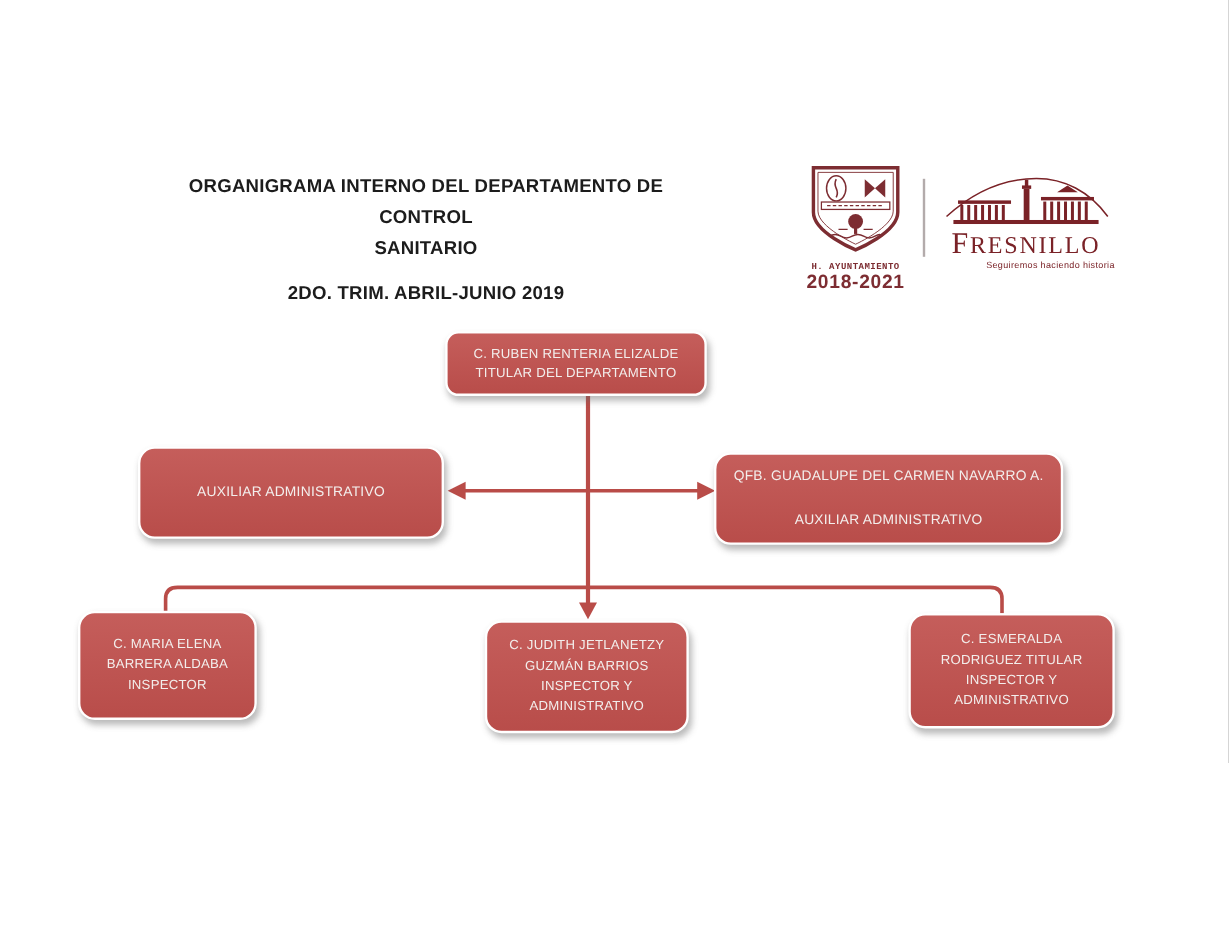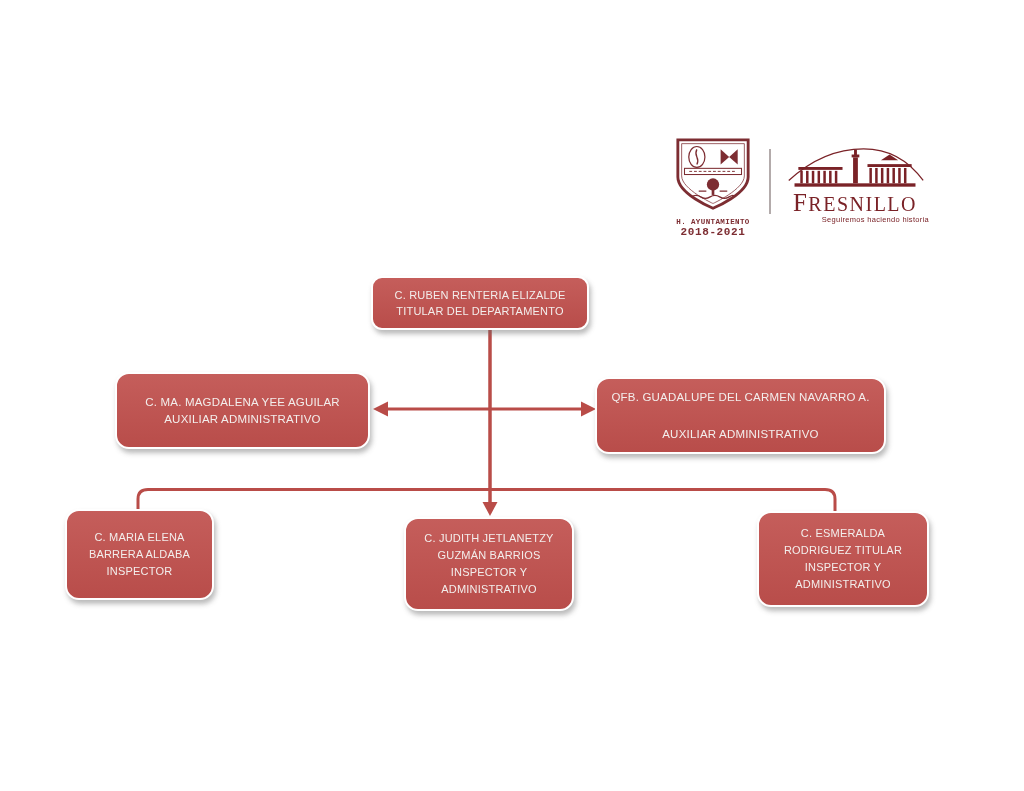--- a/index.html
+++ b/index.html
@@ -27,21 +27,21 @@
     text-align:center;color:var(--title-text);
     font-weight:bold;font-size:15.5px;line-height:26px;
     letter-spacing:0.2px;
   }
   .title-sub{margin-top:11px;}
   .crest{
     position:absolute;left:664px;top:137px;width:98px;
     text-align:center;color:var(--crest-maroon);
   }
   .crest-line1{font-size:7.5px;font-weight:bold;letter-spacing:0.4px;margin-top:1px;font-family:Liberation Mono, monospace;}
-  .crest-line2{font-size:11px;font-weight:bold;letter-spacing:0.6px;font-family:Liberation Mono, monospace;}
+  .crest-line2{font-size:16px;font-weight:bold;letter-spacing:0.6px;font-family:Liberation Sans, sans-serif;}
   .logo-divider{
     position:absolute;left:769px;top:149px;width:2px;height:65px;
     background:var(--divider);
   }
   .fresnillo{
     position:absolute;left:781px;top:142px;width:148px;
     text-align:center;color:var(--fresnillo-maroon);
   }
   .fresnillo-wordmark{
     font-family:"Liberation Serif", serif;
@@ -71,20 +71,25 @@
   #node-insp2     {left:404px;top:517px;width:170px;height:94px;font-size:11px;}
   #node-insp3     {left:757px;top:511px;width:172px;height:96px;font-size:11px;}
   
   .connectors{position:absolute;left:0;top:0;pointer-events:none;}
 </style>
 </head>
 <body>
 
 <div class="page">
 
+  <div class="title-block">
+    <div>ORGANIGRAMA INTERNO DEL DEPARTAMENTO DE CONTROL</div>
+    <div>SANITARIO</div>
+    <div class="title-sub">2DO. TRIM. ABRIL-JUNIO 2019</div>
+  </div>
 
   <div class="crest">
     <svg width="86" height="76" viewBox="0 0 90 80">
       <path d="M8 3 H82 V42 C82 60 45 75 45 75 C45 75 8 60 8 42 Z" style="fill:none;stroke:var(--crest-maroon);stroke-width:3"></path>
       <path d="M12 7 H78 V41 C78 55 45 70 45 70 C45 70 12 55 12 41 Z" style="fill:none;stroke:var(--crest-maroon);stroke-width:0.8"></path>
       <ellipse cx="28" cy="21" rx="8.5" ry="11" style="fill:none;stroke:var(--crest-maroon);stroke-width:1.3"></ellipse>
       <path d="M28 13 q-2 4 0 8 q2 4 0 8" style="fill:none;stroke:var(--crest-maroon);stroke-width:1.4"></path>
       <path d="M53 13 L62 21 L53 29 Z" style="fill:var(--crest-maroon)"></path>
       <path d="M71 13 L62 21 L71 29 Z" style="fill:var(--crest-maroon)"></path>
       <rect x="15" y="33" width="60" height="6.5" style="fill:none;stroke:var(--crest-maroon);stroke-width:1.1"></rect>
@@ -140,21 +145,20 @@
 
     <path d="M138 510 L138 499 Q138 489.5 148 489.5 L825 489.5 Q835 489.5 835 499 L835 511" style="fill:none;stroke:var(--line);stroke-width:3"></path>
   </svg>
 
   <div class="org-box" id="node-titular">
     <div class="bl">C. RUBEN RENTERIA ELIZALDE</div>
     <div class="bl">TITULAR DEL DEPARTAMENTO</div>
   </div>
 
   <div class="org-box" id="node-aux1">
-    <div class="bl">C. MA. MAGDALENA YEE AGUILAR</div>
     <div class="bl">AUXILIAR ADMINISTRATIVO</div>
   </div>
 
   <div class="org-box" id="node-aux2">
     <div class="bl">QFB. GUADALUPE DEL CARMEN NAVARRO A.</div>
     <div class="bl">AUXILIAR ADMINISTRATIVO</div>
   </div>
 
   <div class="org-box" id="node-insp1">
     <div class="bl">C. MARIA ELENA</div>

